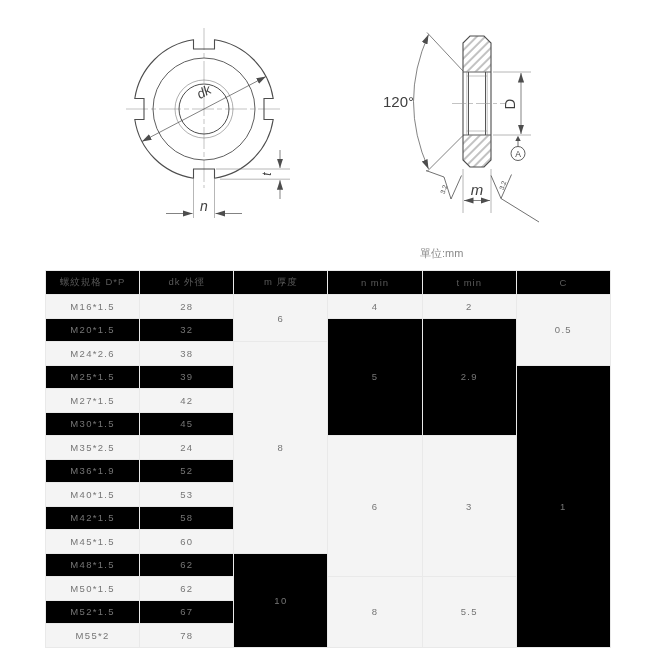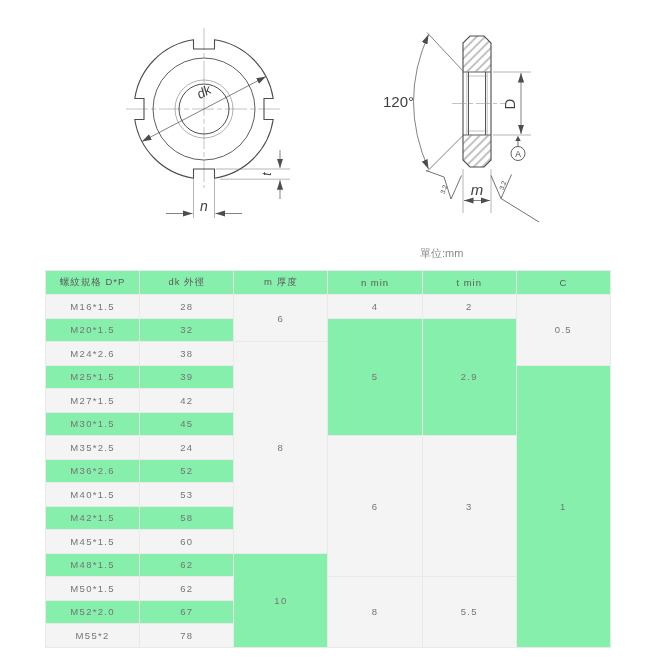--- a/index.html
+++ b/index.html
@@ -3,21 +3,21 @@
 <meta charset="utf-8">
 <style>
   html,body{margin:0;padding:0;background:#fff;}
   .page{position:relative;width:660px;height:660px;background:#fff;overflow:hidden;
         font-family:"Liberation Sans",sans-serif;}
   svg.drawing{position:absolute;left:0;top:0;}
   svg text{font-family:"Liberation Sans",sans-serif;fill:#3f3f3f;stroke:none;}
   .note-disclaimer{position:absolute;left:189px;top:238px;font-size:11px;color:#969696;letter-spacing:.5px;}
   .note-unit{position:absolute;left:420px;top:222px;font-size:11px;color:#8a8a8a;margin-top:24px;}
   table.spec{position:absolute;left:45px;top:270px;width:566px;border-collapse:collapse;table-layout:fixed;}
-  .spec th,.spec td{border:1px solid #e9e9e9;text-align:center;vertical-align:middle;padding:0;font-weight:normal;background:#86efac;}
+  .spec th,.spec td{border:1px solid #e9e9e9;text-align:center;vertical-align:middle;padding:0;font-weight:normal;background:#000000;}
   .spec thead tr{height:24px;}
   .spec tbody tr{height:23.5px;}
   .spec th{font-size:9.5px;color:#5a5a5a;letter-spacing:1px;}
   .spec td{font-size:9.5px;color:#757575;letter-spacing:1.3px;}
   .spec tbody tr:nth-child(odd) td{background:#f4f4f4;}
 </style>
 </head>
 <body>
 
 <div class="page">
@@ -158,21 +158,21 @@
         <td>M30*1.5</td>
         <td>45</td>
       </tr>
       <tr>
         <td>M35*2.5</td>
         <td>24</td>
         <td rowspan="6">6</td>
         <td rowspan="6">3</td>
       </tr>
       <tr>
-        <td>M36*2.6</td>
+        <td>M36*1.9</td>
         <td>52</td>
       </tr>
       <tr>
         <td>M40*1.5</td>
         <td>53</td>
       </tr>
       <tr>
         <td>M42*1.5</td>
         <td>58</td>
       </tr>
@@ -185,21 +185,21 @@
         <td>62</td>
         <td rowspan="4">10</td>
       </tr>
       <tr>
         <td>M50*1.5</td>
         <td>62</td>
         <td rowspan="3">8</td>
         <td rowspan="3">5.5</td>
       </tr>
       <tr>
-        <td>M52*2.0</td>
+        <td>M52*1.5</td>
         <td>67</td>
       </tr>
       <tr>
         <td>M55*2</td>
         <td>78</td>
       </tr>
     </tbody>
   </table>
 
 </div>

